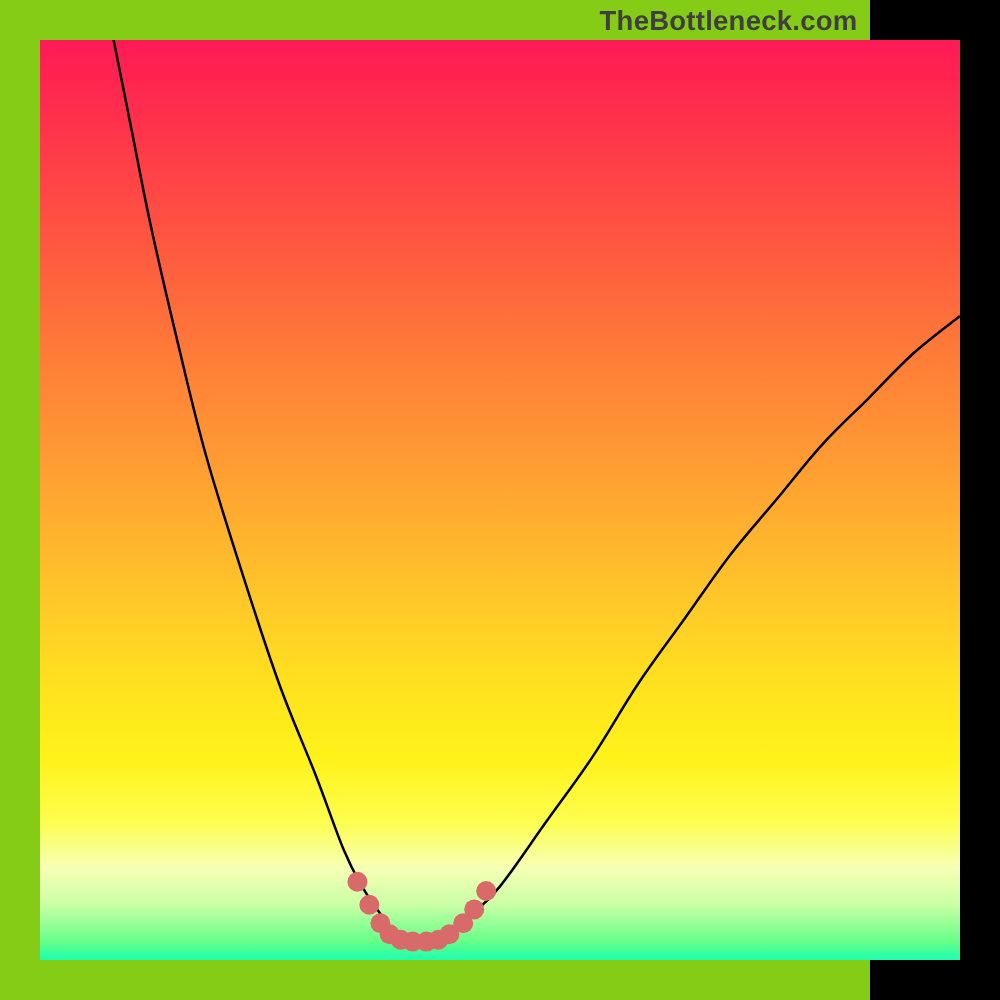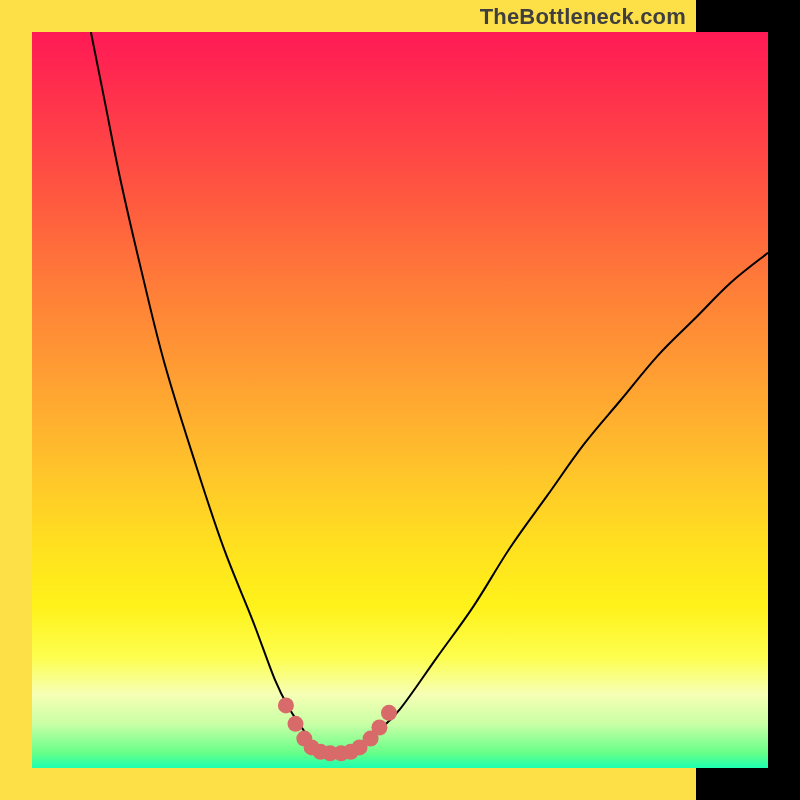--- a/index.html
+++ b/index.html
@@ -8,21 +8,21 @@
     width: 800px;
     height: 800px;
     overflow: hidden;
     background: #000;
     font-family: Arial, Helvetica, sans-serif;
   }
   .frame {
     position: relative;
     width: 696px;
     height: 800px;
-    background: #fde047;
+    background: #84cc16;
   }
   .watermark {
     position: absolute;
     top: 4px;
     right: 10px;
     color: #3f3f3f;
     font-size: 22px;
     font-weight: 600;
     letter-spacing: 0.2px;
     z-index: 5;

